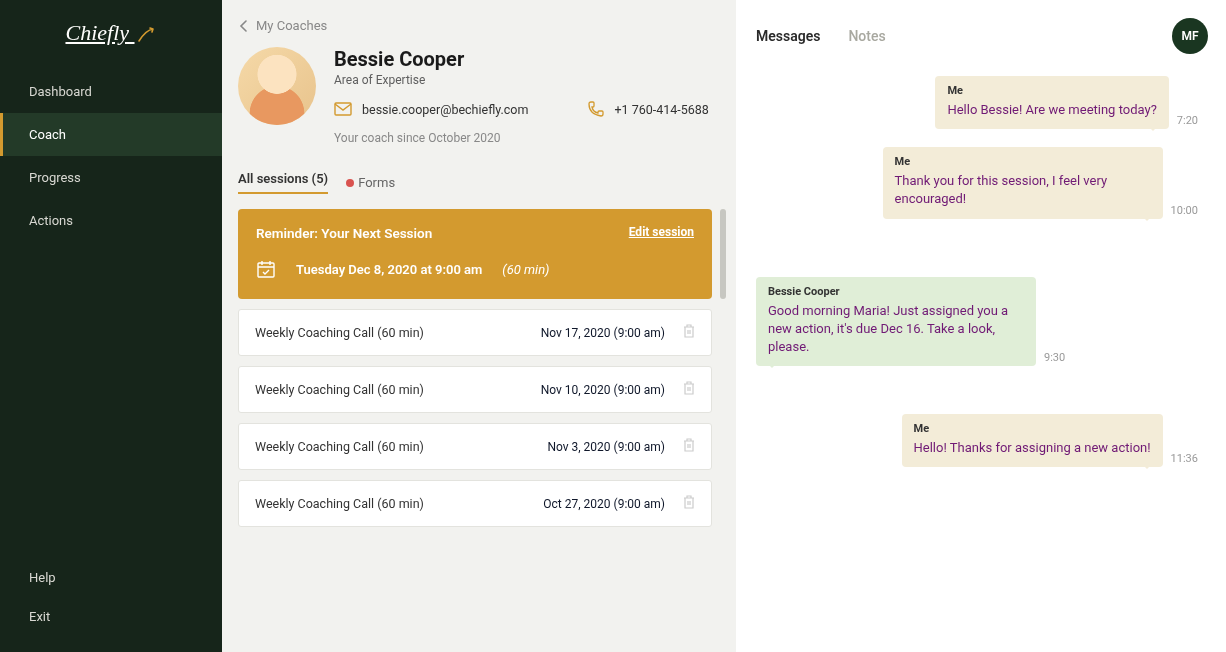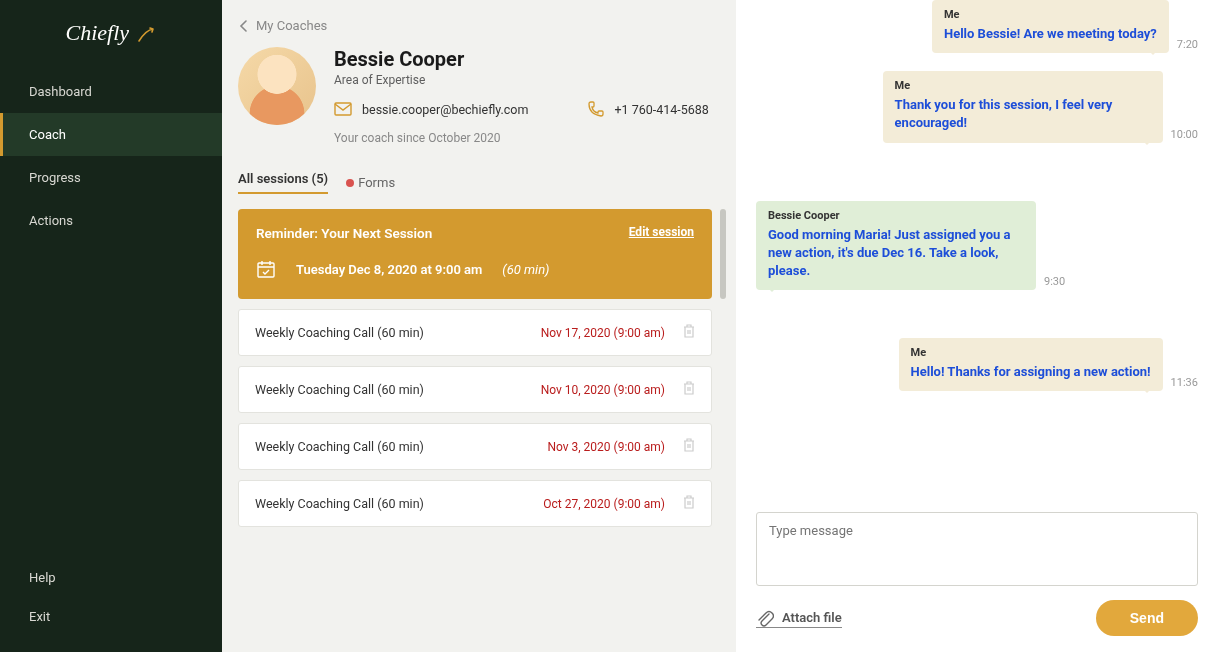--- a/index.html
+++ b/index.html
@@ -1,20 +1,20 @@
 <!DOCTYPE html>
 <html><head>
 <meta charset="utf-8">
 <style>
 * { margin: 0; padding: 0; box-sizing: border-box; }
 body { font-family: -apple-system, BlinkMacSystemFont, "Segoe UI", Roboto, sans-serif; background: #f2f2ef; width: 1226px; height: 652px; overflow: hidden; display: flex; }
 
 
 .sidebar { width: 222px; background: #16251a; color: #e8e8e4; display: flex; flex-direction: column; flex-shrink: 0; }
-.logo { padding: 20px 0 24px; text-align: center; font-family: Georgia, serif; font-size: 22px; color: #fefefc; font-style: italic; }
+.logo { padding: 20px 0 24px; text-align: center; font-family: Georgia, serif; font-size: 22px; color: #fefefc; font-style: italic; text-decoration: underline; }
 .logo svg { vertical-align: middle; margin-left: 2px; }
 .nav { flex: 1; }
 .nav-item { padding: 14px 26px; font-size: 13px; color: #d8d8d2; cursor: pointer; border-left: 3px solid transparent; }
 .nav-item.active { background: #233a28; border-left: 3px solid #d39a2f; color: #fff; }
 .bottom-nav { padding-bottom: 16px; }
 .bottom-nav .nav-item { padding: 12px 26px; font-size: 13px; }
 
 
 .main-left { flex: 1; padding: 18px 24px 4px 16px; position: relative; display: flex; flex-direction: column; }
 .breadcrumb { display: flex; align-items: center; color: #888; font-size: 13px; margin-bottom: 8px; cursor: pointer; }
@@ -40,40 +40,40 @@
 .scrollbar-fake { position: absolute; right: -14px; top: 0; width: 6px; height: 90px; background: #c7c7c1; border-radius: 3px; }
 
 .reminder-card { background: #d39a2f; color: #fff; border-radius: 4px; padding: 16px 18px 20px; }
 .reminder-top { display: flex; justify-content: space-between; font-size: 13.5px; font-weight: 600; }
 .edit-link { font-size: 12px; text-decoration: underline; font-weight: 700; cursor: pointer; }
 .reminder-date-row { display: flex; align-items: center; gap: 20px; margin-top: 18px; font-size: 13px; font-weight: 600; }
 .reminder-date-row .dur { font-style: italic; font-weight: 400; }
 
 .session-item { background: #fff; border: 1px solid #e3e3de; border-radius: 3px; margin-top: 10px; padding: 14px 16px; display: flex; align-items: center; font-size: 12.5px; color: #333; }
 .session-item .title { flex: 1; }
-.session-item .date { color: #b91c1c; font-size: 12px; margin-right: 18px; }
+.session-item .date { color: #0f172a; font-size: 12px; margin-right: 18px; }
 .session-item .trash { color: #ccc; cursor: pointer; }
 
 
 .right-col { width: 490px; background: #fff; flex-shrink: 0; display: flex; flex-direction: column; padding: 0 18px 0 0; position: relative; }
 .right-header { display: flex; justify-content: space-between; align-items: center; padding: 18px 0 22px 20px; }
 .right-tabs { display: flex; gap: 28px; font-size: 14px; }
 .right-tab { color: #a8a8a0; cursor: pointer; font-weight: 500; }
 .right-tab.active { color: #2a2a2a; font-weight: 600; }
 .user-badge { width: 36px; height: 36px; border-radius: 50%; background: #1a3621; color: #fff; font-size: 12px; font-weight: 600; display: flex; align-items: center; justify-content: center; }
 
 .chat-area { flex: 1; padding: 0 10px 0 20px; overflow: hidden; }
 .msg-row { display: flex; margin-bottom: 18px; }
 .msg-row.me { justify-content: flex-end; }
 .msg-row.them { justify-content: flex-start; }
 .bubble { max-width: 280px; padding: 8px 12px 10px; border-radius: 4px; position: relative; font-size: 13px; }
 .bubble.me { background: #f3ecd8; }
 .bubble.them { background: #e0eed7; }
 .bubble .sender { font-size: 11px; font-weight: 700; color: #333; margin-bottom: 4px; }
-.bubble .text { color: #1d4ed8; line-height: 1.4; font-weight: bold; }
+.bubble .text { color: #701a75; line-height: 1.4; }
 .msg-time { font-size: 11px; color: #999; align-self: flex-end; margin-left: 8px; margin-bottom: 2px; }
 .msg-row.me .msg-time { margin-left: 8px; }
 .msg-row.them .msg-time { margin-left: 8px; }
 .bubble.me::after { content:""; position:absolute; right: 10px; bottom:-8px; border:6px solid transparent; border-top-color:#f3ecd8; }
 .bubble.them::after { content:""; position:absolute; left: 10px; bottom:-8px; border:6px solid transparent; border-top-color:#e0eed7; }
 
 .compose { padding: 10px 10px 16px 20px; }
 .compose textarea { width: 100%; height: 74px; border: 1px solid #d4d4ce; border-radius: 3px; padding: 10px 12px; font-size: 13px; color: #666; resize: none; font-family: inherit; }
 .compose-bottom { display: flex; justify-content: space-between; align-items: center; margin-top: 10px; }
 .attach { display: flex; align-items: center; gap: 8px; font-size: 13px; color: #555; border-bottom: 1px solid #888; cursor: pointer; font-weight: 600; }
@@ -184,20 +184,29 @@
       <span class="title">Weekly Coaching Call (60 min)</span>
       <span class="date">Oct 27, 2020 (9:00 am)</span>
       <span class="trash"><svg width="12" height="14" viewBox="0 0 12 14">
             <path d="M1 3 H11 M4 3 V1 H8 V3 M2 3 V13 H10 V3 M5 6 V10 M7 6 V10" stroke="#ccc" stroke-width="1.2" fill="none"></path>
           </svg></span>
     </div>
   </div>
 </section>
 
 <section class="right-col">
+  <div class="right-header">
+    <div class="right-tabs">
+      <div class="right-tab active"><span>Messages</span></div>
+      <div class="right-tab"><span>Notes</span></div>
+    </div>
+    <div class="user-badge">
+        <span>MF</span>
+      </div>
+  </div>
 
   <div class="chat-area">
     <div class="msg-row me">
       <div class="bubble me">
         <div class="sender">Me</div>
         <div class="text">Hello Bessie! Are we meeting today?</div>
       </div>
       <div class="msg-time">7:20</div>
     </div>
 
@@ -223,25 +232,13 @@
 
     <div class="msg-row me">
       <div class="bubble me">
         <div class="sender">Me</div>
         <div class="text">Hello! Thanks for assigning a new action!</div>
       </div>
       <div class="msg-time">11:36</div>
     </div>
   </div>
 
-  <div class="compose">
-    <textarea placeholder="Type message" style=""></textarea>
-    <div class="compose-bottom">
-      <div class="attach">
-        <svg width="18" height="18" viewBox="0 0 18 18">
-            <path d="M13 5 L6 12 Q4 14 6 16 Q8 18 10 16 L16 10 Q19 7 16 4 Q13 1 10 4 L3 11" stroke="#666" stroke-width="1.4" fill="none" stroke-linecap="round"></path>
-          </svg>
-        <span>Attach file</span>
-      </div>
-      <button class="send-btn"><span>Send</span></button>
-    </div>
-  </div>
 </section>
 
 </body></html>

